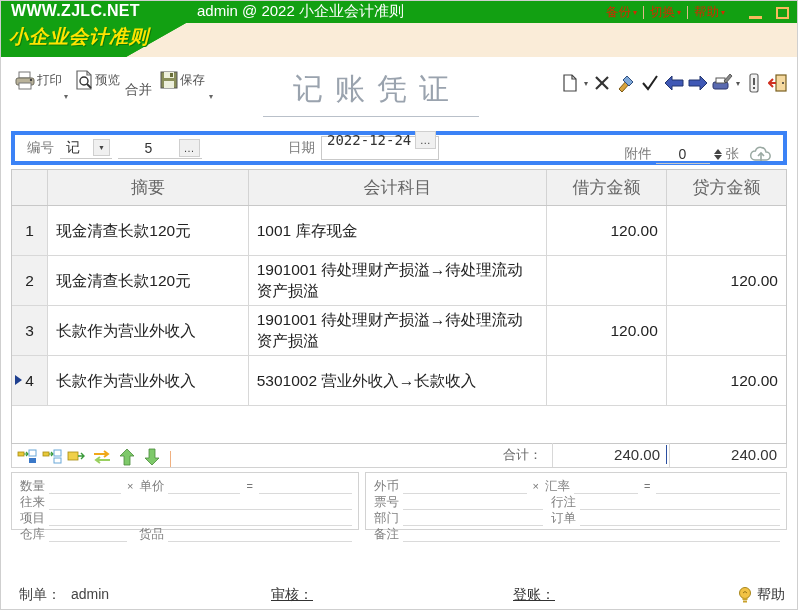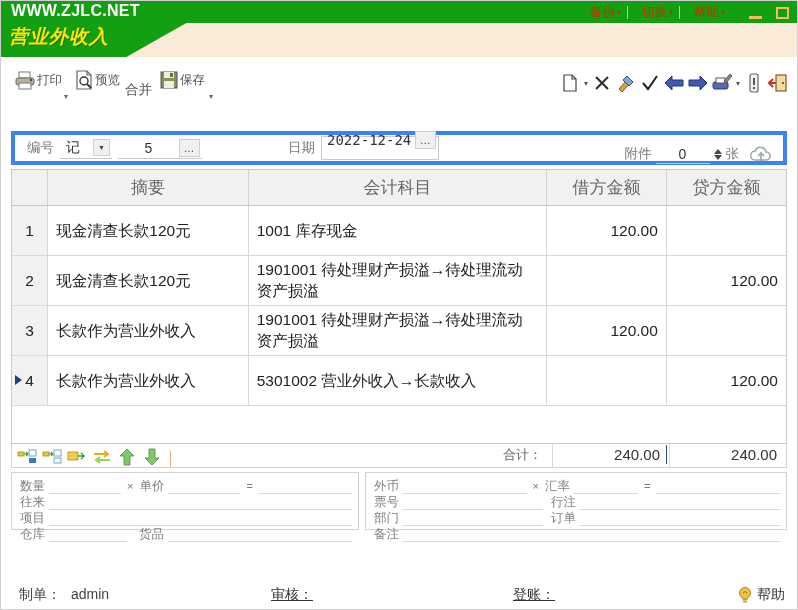--- a/index.html
+++ b/index.html
@@ -71,21 +71,20 @@
     display: flex;
     align-items: center;
     gap: 0;
   }
   .tb-menu-item {
     color: #d12a00;
     font-size: 12.5px;
     padding: 1px 6px;
     cursor: pointer;
     white-space: nowrap;
-    margin-left: 8px;
   }
   .tb-menu-item .caret { font-size: 8px; margin-left: 2px; position: relative; top: -1px; }
   .tb-sep {
     width: 1px; height: 13px;
     background: #e0b98a;
   }
   .win-btns {
     position: absolute;
     right: 8px; top: 6px;
     z-index: 6;
@@ -440,21 +439,22 @@
   }
 </style>
 </head>
 <body>
 
 <div id="app">
 
   <div class="titlebar">
     <div class="green-shape"></div>
     <div class="logo-url">WWW.ZJLC.NET</div>
-    <div class="logo-cn">营业外收入</div>
+    <div class="logo-cn">小企业会计准则</div>
+    <div class="session-title">admin @ 2022 小企业会计准则</div>
 
     <div class="tb-menu">
       <div class="tb-menu-item">
         <span>备份</span><span class="caret">▾</span>
       </div>
       <div class="tb-sep"></div>
       <div class="tb-menu-item">
         <span>切换</span><span class="caret">▾</span>
       </div>
       <div class="tb-sep"></div>
@@ -508,20 +508,21 @@
             <rect x="6" y="3" width="10" height="6" fill="#eef0dd"></rect>
             <rect x="12" y="4" width="3" height="4" fill="#6a6f3a"></rect>
             <rect x="6" y="12" width="10" height="7" fill="#eef0dd"></rect>
           </svg>
         </span>
         <span class="lbl">保存</span>
       </div>
       <div class="tool-drop">▾</div>
     </div>
 
+    <div class="doc-title">记账凭证</div>
 
     <div class="tool-right">
       <div class="ticon">
         <svg width="14" height="18" viewBox="0 0 14 18">
             <path d="M1 1 h8 l4 4 v12 H1 Z" fill="#fff" stroke="#444" stroke-width="1.2"></path>
             <path d="M9 1 v4 h4" fill="none" stroke="#444" stroke-width="1.2"></path>
           </svg>
       </div>
       <div class="tcaret">▾</div>
       <div class="ticon">

